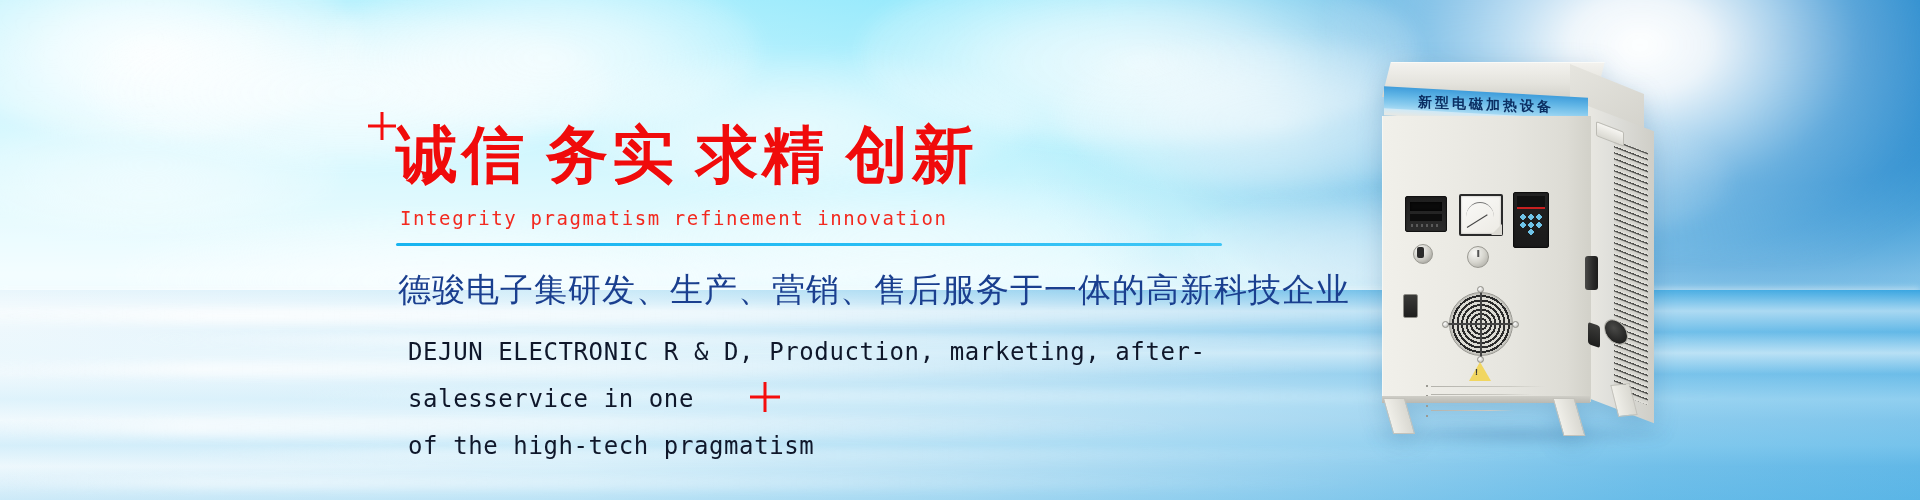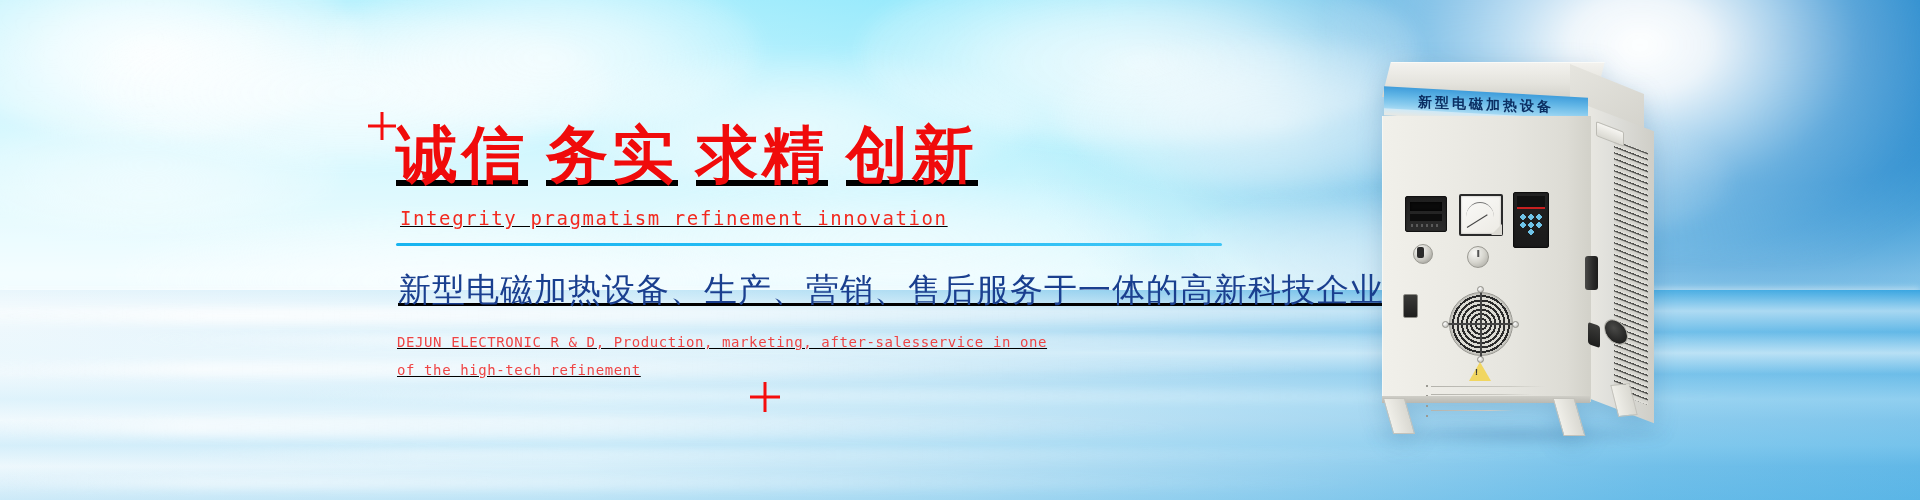--- a/index.html
+++ b/index.html
@@ -130,21 +130,20 @@
       rgba(255,255,255,0) 0%, rgba(255,255,255,0.75) 55%, rgba(255,255,255,0) 100%);
     filter: blur(3px);
   }
 
   
   .copy {
     position: absolute;
     left: 396px;
     top: 120px;
     width: 840px;
-    text-decoration: underline;
   }
   .headline {
     margin: 0;
     font-family: "DejaVu Sans", "Liberation Sans", sans-serif;
     font-size: 62px;
     font-weight: 700;
     letter-spacing: 4px;
     color: #f00b0b;
     line-height: 1.12;
     white-space: nowrap;
@@ -168,26 +167,26 @@
   }
   .sub-cn {
     margin: 22px 0 0 2px;
     font-family: "DejaVu Sans", "Liberation Serif", serif;
     font-size: 33px;
     letter-spacing: 1px;
     color: #1a3f8f;
     white-space: nowrap;
   }
   .body-en {
-    margin: 16px 0 0 1px;
+    margin: 16px 0 0 12px;
     font-family: "DejaVu Sans Mono", "Liberation Mono", monospace;
-    font-size: 14px;
+    font-size: 24px;
     line-height: 1.95;
     letter-spacing: 0.6px;
-    color: #ef4444;
+    color: #0f172a;
   }
 
   
   .plus { position: absolute; }
   .plus::before, .plus::after {
     content: "";
     position: absolute;
     background: #f50d0d;
   }
   .plus::before { left: 50%; top: 0; width: 3px; height: 100%; transform: translateX(-50%); }
@@ -531,24 +530,24 @@
 
   <div class="plus plus-a"></div>
   <div class="plus plus-b"></div>
 
   <div class="copy">
     <h1 class="headline">
       <span>诚信</span><span class="gap"></span><span>务实</span><span class="gap"></span><span>求精</span><span class="gap"></span><span>创新</span>
     </h1>
     <div class="sub-en">Integrity  pragmatism  refinement  innovation</div>
     <div class="rule"></div>
-    <div class="sub-cn">新型电磁加热设备、生产、营销、售后服务于一体的高新科技企业</div>
+    <div class="sub-cn">德骏电子集研发、生产、营销、售后服务于一体的高新科技企业</div>
     <div class="body-en">
       <div>DEJUN ELECTRONIC R &amp; D, Production, marketing, after-salesservice in one</div>
-      <div>of the high-tech refinement</div>
+      <div>of the high-tech pragmatism</div>
     </div>
   </div>
 
   <div class="m-shadow"></div>
   <div class="machine">
 
     <div class="m-top"></div>
     <div class="m-top-r"></div>
 
     <div class="m-strip">

